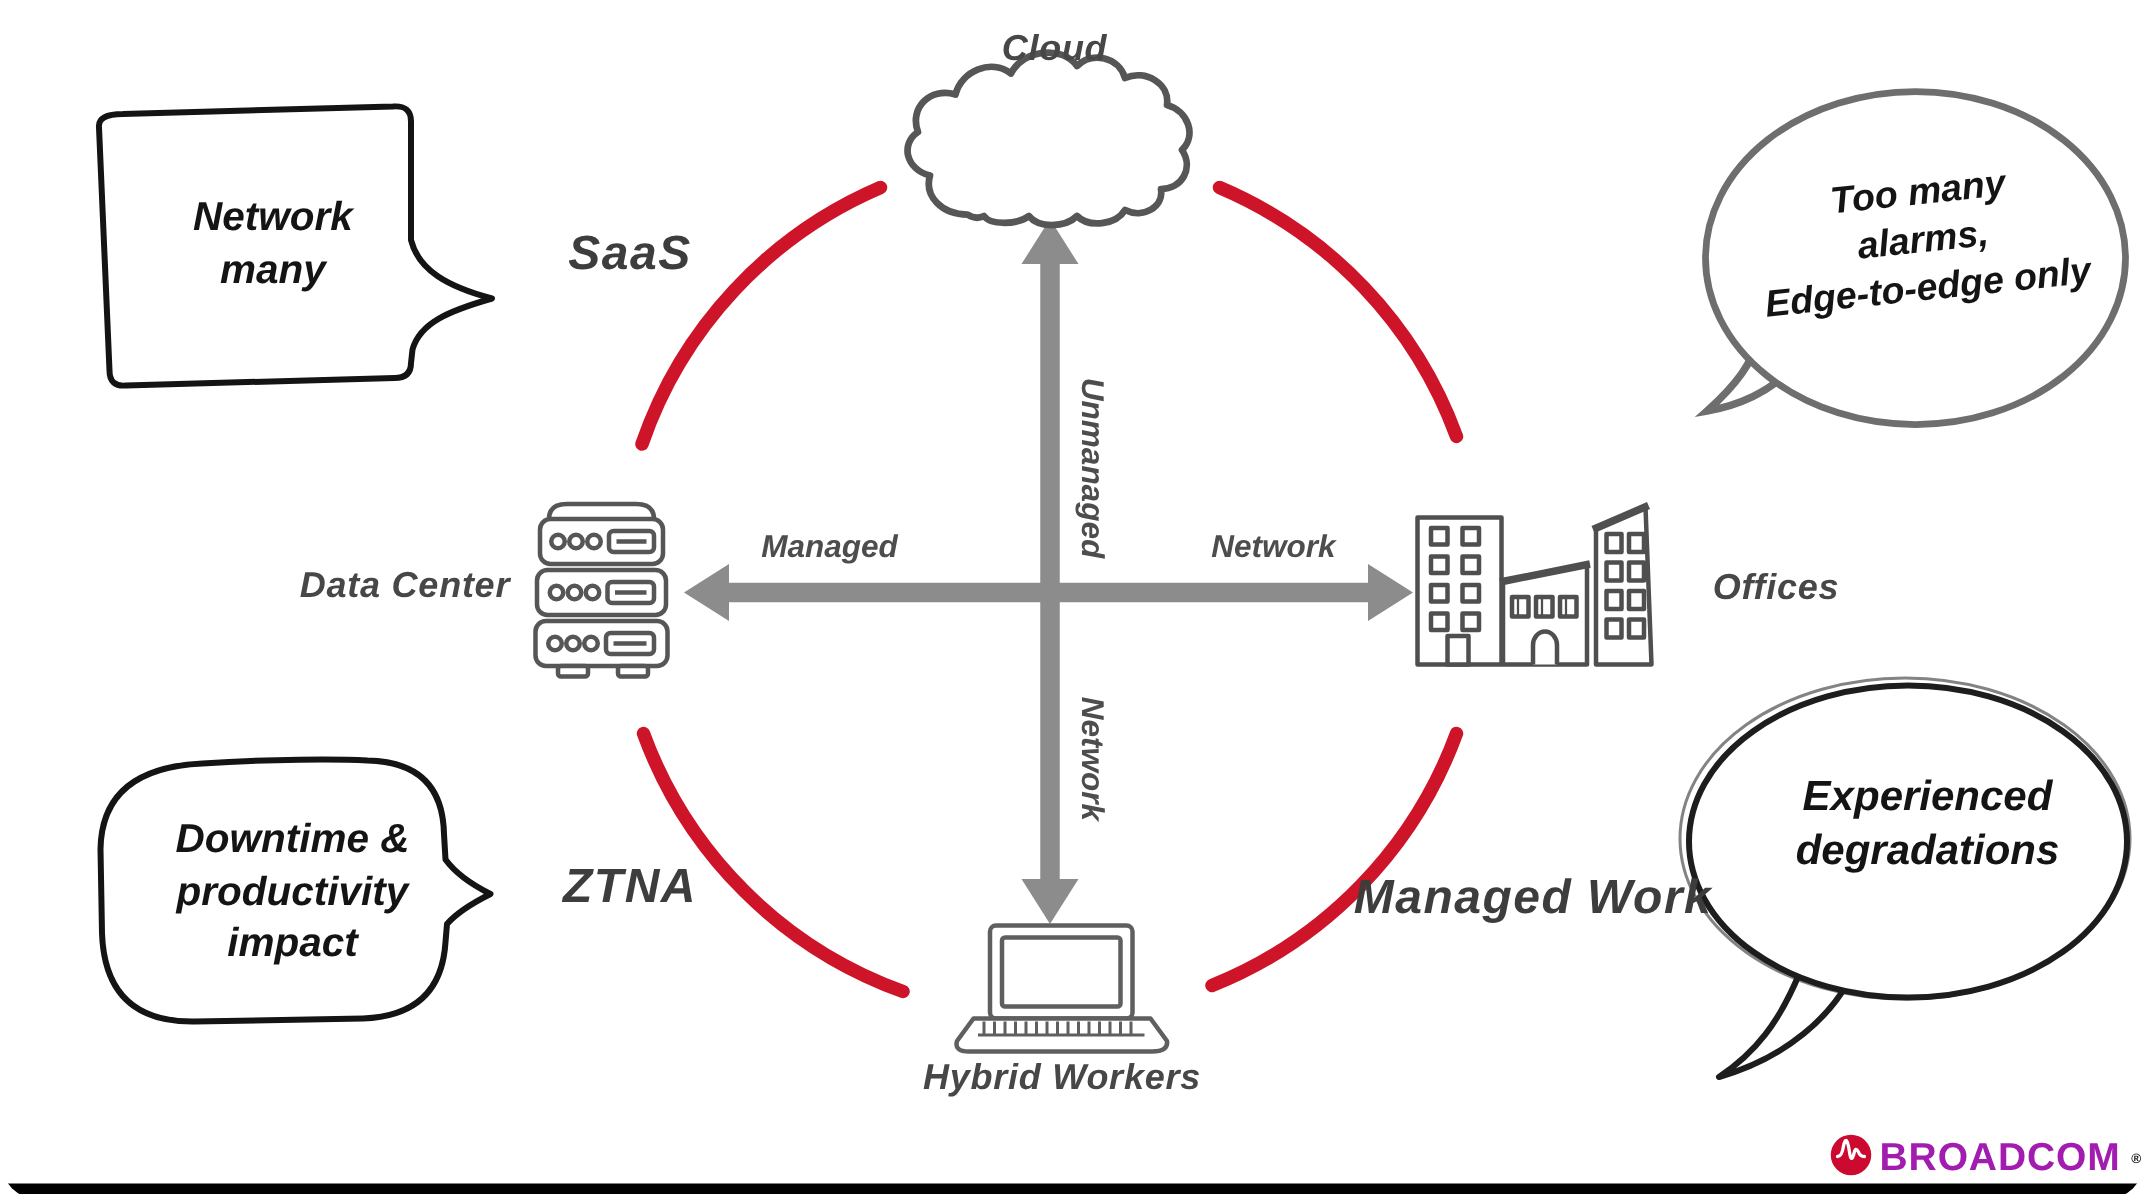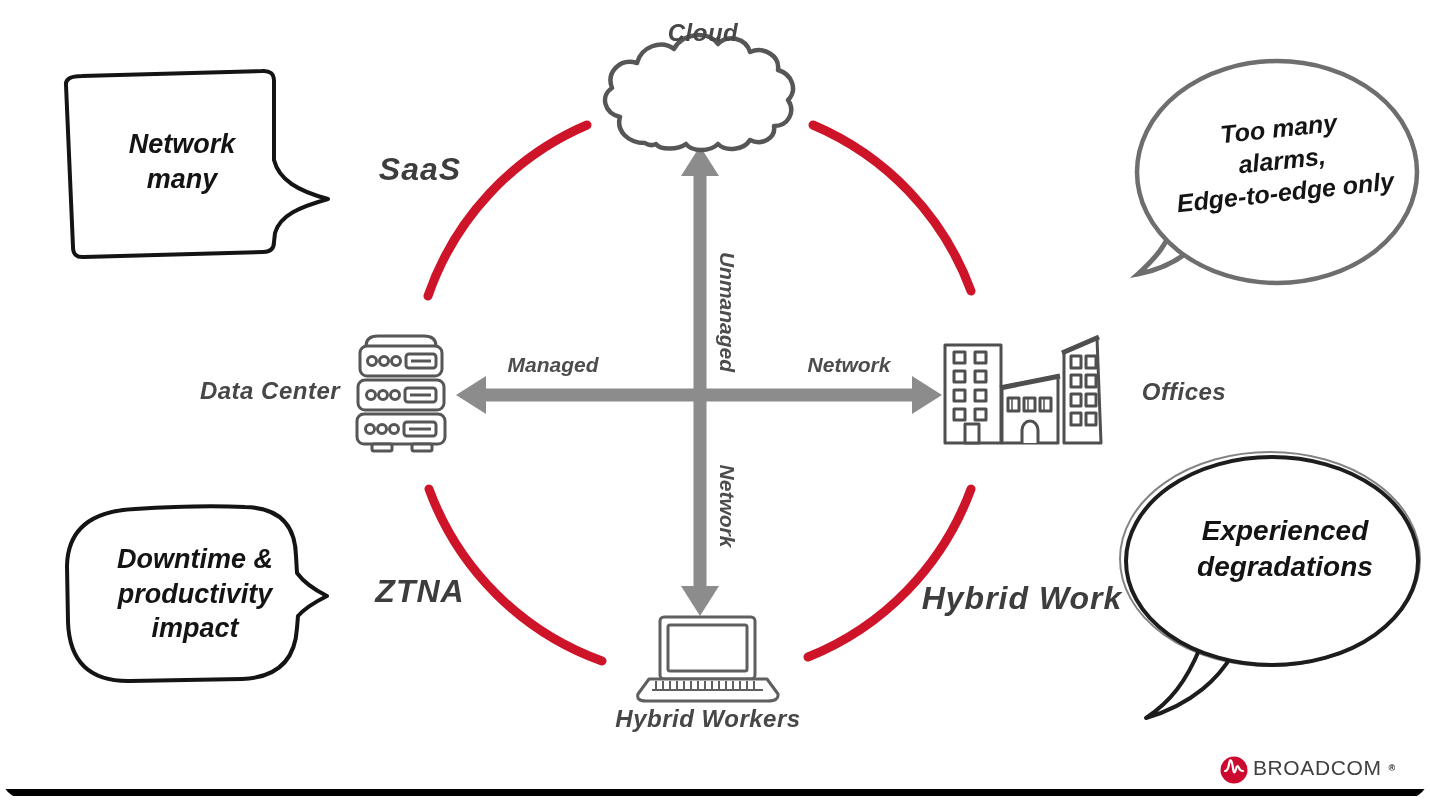--- a/index.html
+++ b/index.html
@@ -12,21 +12,21 @@
   .axis-label{font-size:21px;font-weight:600;color:#4d4d4d;}
   .v90{transform:translate(-50%,-50%) rotate(90deg);}
   .quad-label{font-size:32px;font-weight:700;color:#3d3d3d;letter-spacing:1px;}
   .bubble-text{text-align:center;line-height:1.28;font-weight:600;color:#141414;}
   .bubble-text .line{display:block;}
   .bt-27{font-size:27px;}
   .bt-25{font-size:25px;}
   .bt-28{font-size:28px;}
   .tilt{transform:translate(-50%,-50%) rotate(-6deg);}
   #brand{position:absolute;left:1219px;top:756px;display:flex;align-items:center;gap:6px;}
-  #brand .brand-word{font-size:21px;font-weight:400;letter-spacing:.6px;color:#404040;
+  #brand .brand-word{font-size:26px;font-weight:700;letter-spacing:.6px;color:#a21caf;
       font-family:"Liberation Sans",sans-serif;}
   #brand sup{font-size:9px;font-weight:700;color:#121212;vertical-align:super;margin-left:1px;}
   #footer-bar{position:absolute;left:0;top:789px;width:1430px;height:7px;background:#000000;}
 </style>
 </head>
 <body>
 
 <div id="canvas">
 
   <svg id="art" width="1430" height="800" viewBox="0 0 1430 800">
@@ -158,21 +158,21 @@
   <div class="txt hand node-label" style="left:1184px;top:392px;">Offices</div>
   <div class="txt hand node-label" style="left:708px;top:719px;">Hybrid Workers</div>
 
   <div class="txt hand axis-label" style="left:553px;top:365px;">Managed</div>
   <div class="txt hand axis-label" style="left:849px;top:365px;">Network</div>
   <div class="txt hand axis-label v90" style="left:727px;top:312px;">Unmanaged</div>
   <div class="txt hand axis-label v90" style="left:727px;top:506px;">Network</div>
 
   <div class="txt hand quad-label" style="left:420px;top:169px;">SaaS</div>
   <div class="txt hand quad-label" style="left:420px;top:591px;">ZTNA</div>
-  <div class="txt hand quad-label" style="left:1022px;top:598px;">Hybrid Work</div>
+  <div class="txt hand quad-label" style="left:1022px;top:598px;">Managed Work</div>
 
   <div class="txt hand bubble-text bt-27" style="left:182px;top:162px;">
     <span class="line">Network</span>
     <span class="line">many</span>
   </div>
   <div class="txt hand bubble-text bt-25 tilt" style="left:1282px;top:160px;">
     <span class="line">Too many</span>
     <span class="line">alarms,</span>
     <span class="line">Edge-to-edge only</span>
   </div>

